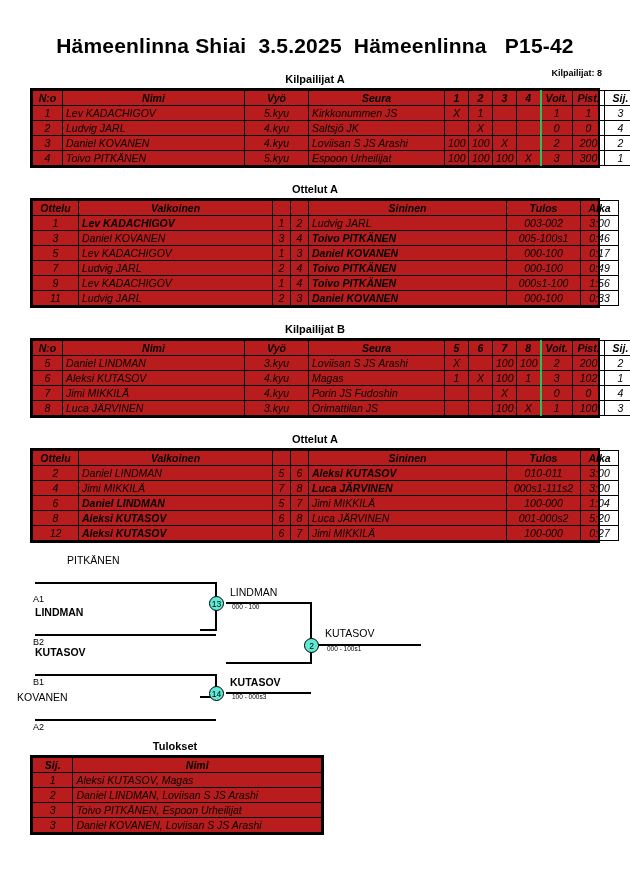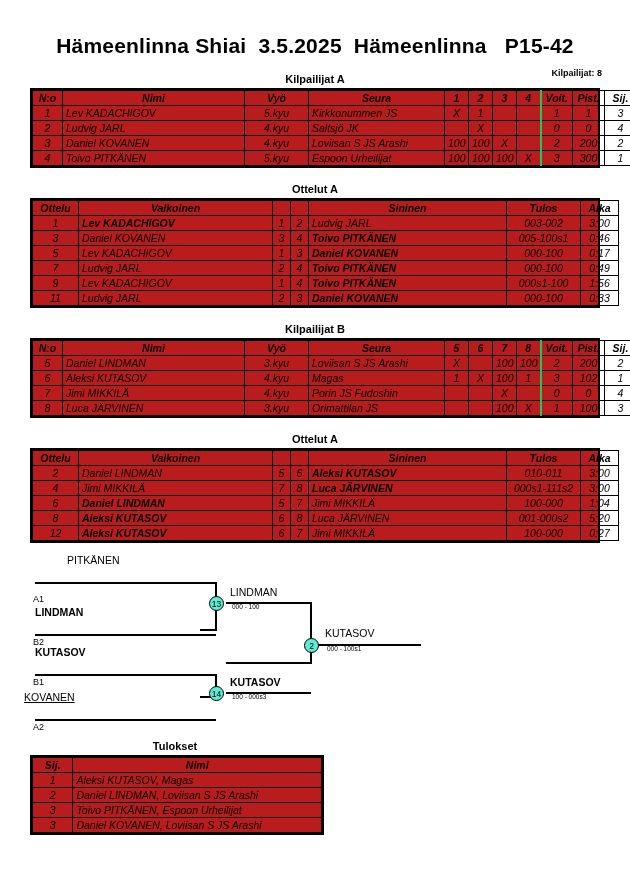--- a/index.html
+++ b/index.html
@@ -488,21 +488,21 @@
       <path d="M311 90 H421"></path>
     </g>
   </svg>
 
   <div class="bk-label" style="left:35px;  top:0px;padding-left:32px;">PITKÄNEN</div>
   <div class="bk-seed" style="left:33px;  top:39px;">A1</div>
   <div class="bk-label bold" style="left:35px;  top:52px;">LINDMAN</div>
   <div class="bk-seed" style="left:33px;  top:82px;">B2</div>
   <div class="bk-label bold" style="left:35px;  top:92px;">KUTASOV</div>
   <div class="bk-seed" style="left:33px;  top:122px;">B1</div>
-  <div class="bk-label" style="left:24px;  top:137px;text-decoration:underline;">KOVANEN</div>
+  <div class="bk-label" style="left:17px;  top:137px;">KOVANEN</div>
   <div class="bk-seed" style="left:33px;  top:167px;">A2</div>
 
   <div class="bk-num" style="left:209px; top:41px;">13</div>
   <div class="bk-label" style="left:230px; top:32px;">LINDMAN</div>
   <div class="bk-score" style="left:232px; top:48px;">000 - 100</div>
 
   <div class="bk-num" style="left:209px; top:131px;">14</div>
   <div class="bk-label bold" style="left:230px; top:122px;">KUTASOV</div>
   <div class="bk-score" style="left:232px; top:138px;">100 - 000s3</div>
 

